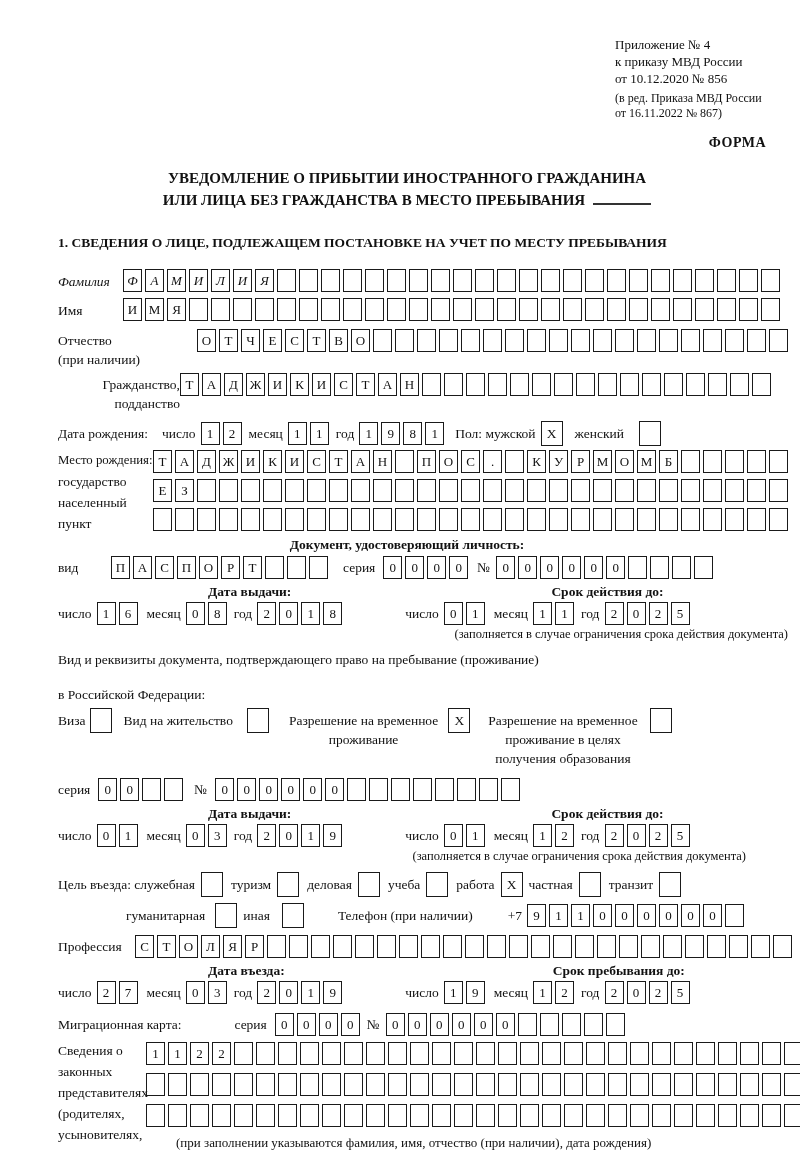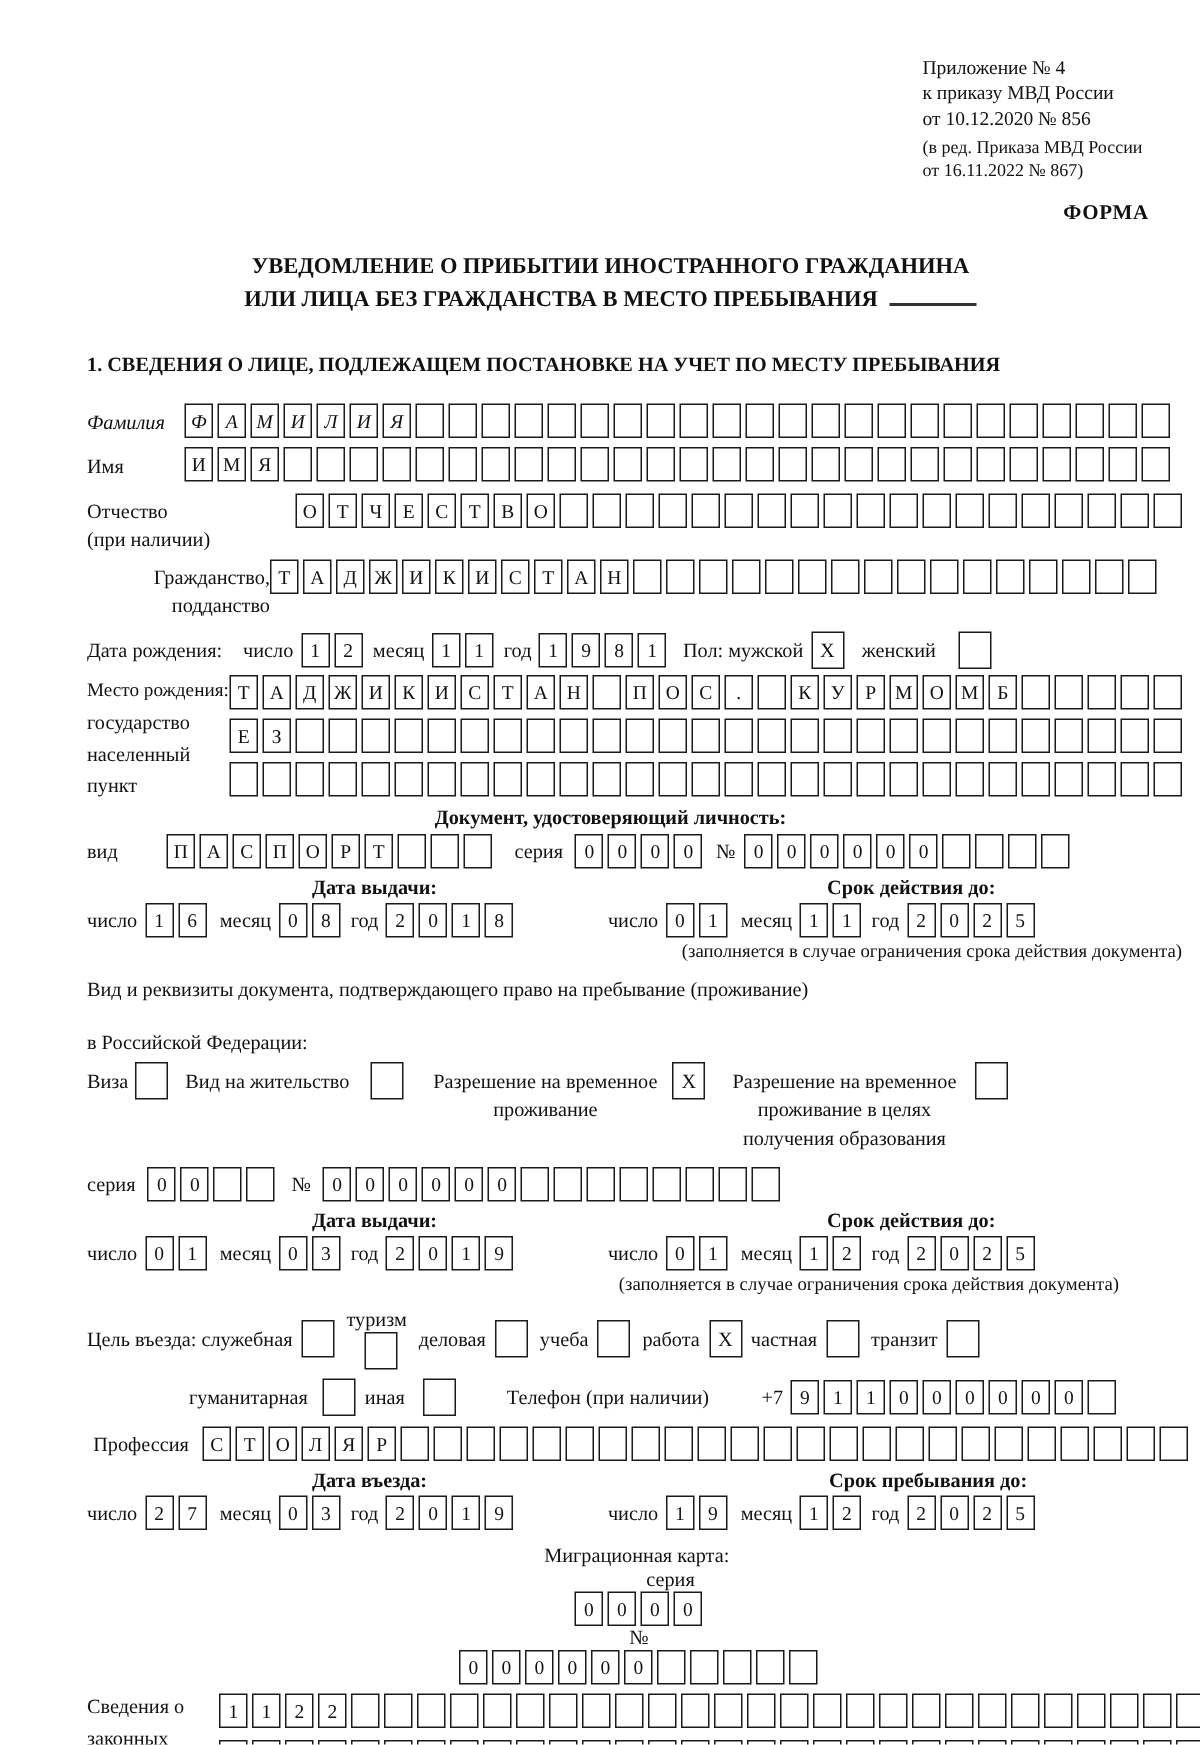--- a/index.html
+++ b/index.html
@@ -504,21 +504,21 @@
         <span class="cell">5</span>
       </span>
   </div>
   <div class="note" style="padding-right:50px;">(заполняется в случае ограничения срока действия документа)</div>
 
   <div class="drow" style="margin-top:8px;">
     <span class="purpose">
       <span>Цель въезда: служебная</span>
       <span class="cb"></span>
     </span>
-    <span class="purpose" style="margin-left:8px;flex-direction:column;">
+    <span class="purpose" style="margin-left:8px;">
       <span>туризм</span>
       <span class="cb"></span>
     </span>
     <span class="purpose" style="margin-left:8px;">
       <span>деловая</span>
       <span class="cb"></span>
     </span>
     <span class="purpose" style="margin-left:8px;">
       <span>учеба</span>
       <span class="cb"></span>
@@ -555,21 +555,21 @@
         <span class="cell">0</span>
         <span class="cell">0</span>
         <span class="cell">0</span>
         <span class="cell">0</span>
         <span class="cell">0</span>
         <span class="cell">0</span>
         <span class="cell"></span>
       </span>
   </div>
 
-  <div class="drow" style="margin-top:7px;text-align:center;">
+  <div class="drow" style="margin-top:7px;">
     <span class="t" style="width:72px;">Профессия</span>
     <span class="cells">
         <span class="cell">С</span>
         <span class="cell">Т</span>
         <span class="cell">О</span>
         <span class="cell">Л</span>
         <span class="cell">Я</span>
         <span class="cell">Р</span>
         <span class="cell"></span>
         <span class="cell"></span>
@@ -632,21 +632,21 @@
       </span>
     <span class="t" style="margin-left:4px;">год</span>
     <span class="cells">
         <span class="cell">2</span>
         <span class="cell">0</span>
         <span class="cell">2</span>
         <span class="cell">5</span>
       </span>
   </div>
 
-  <div class="drow" style="margin-top:9px;flex-direction:column;">
+  <div class="drow" style="margin-top:9px;">
     <span class="t">Миграционная карта:</span>
     <span class="t" style="margin-left:48px;margin-right:8px;">серия</span>
     <span class="cells">
         <span class="cell">0</span>
         <span class="cell">0</span>
         <span class="cell">0</span>
         <span class="cell">0</span>
       </span>
     <span class="t" style="margin:0 6px 0 4px;">№</span>
     <span class="cells">

